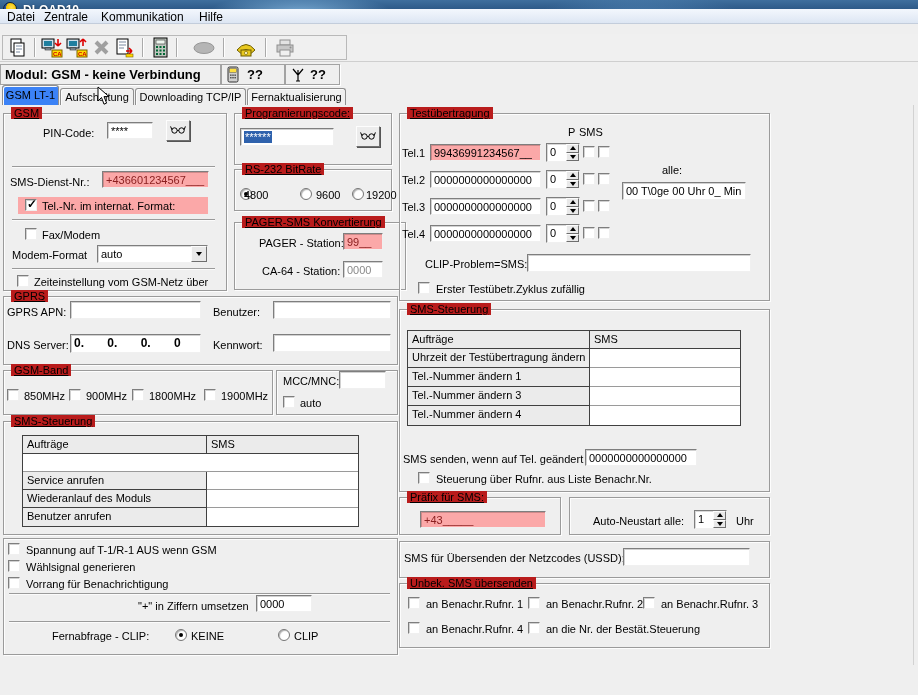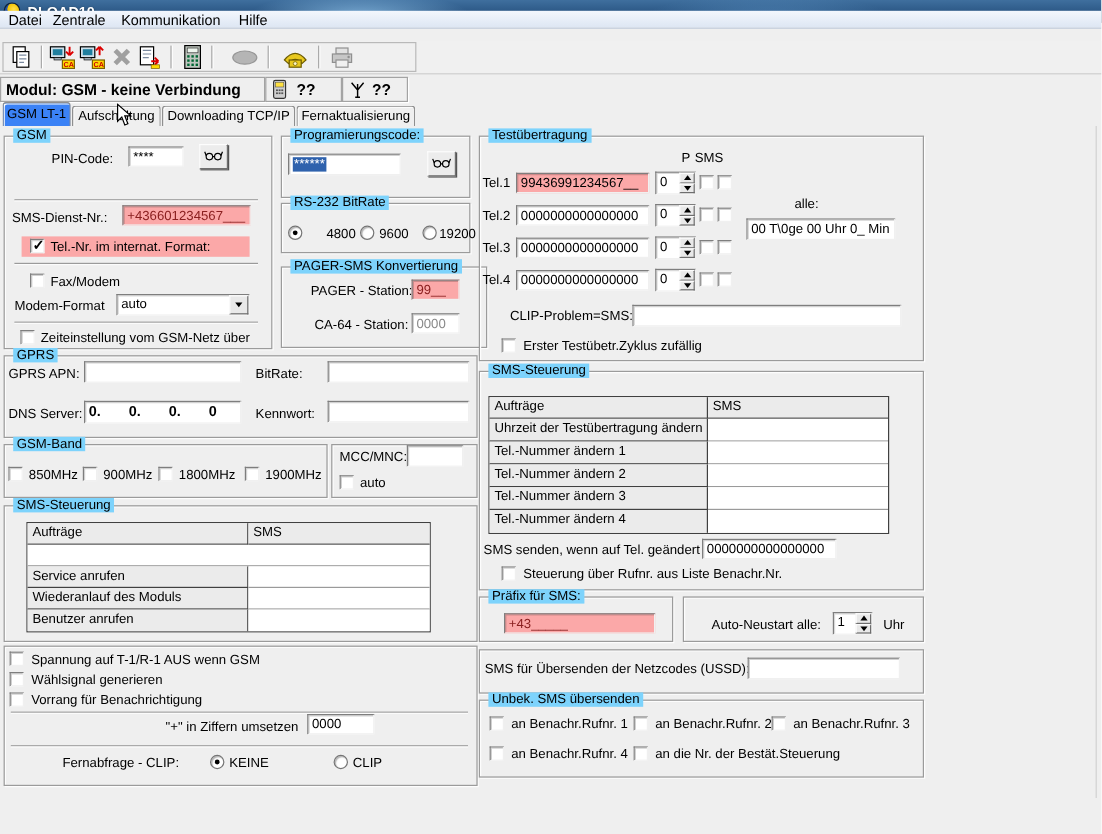--- a/index.html
+++ b/index.html
@@ -49,21 +49,21 @@
   .tab {
     position:absolute; height:17px; top:88px; text-align:center; line-height:16px;
     background:#efefef; border:1px solid #8f8f8f; border-bottom:none;
     border-top-left-radius:3px; border-top-right-radius:3px;
     box-shadow: inset 1px 1px 0 #fbfbfb;
   }
   .tab.active { top:85px; height:20px; background:#3b82f6; line-height:19px; z-index:2; }
 
   
   .gb { position:absolute; border:1px solid #9b9b9b; box-shadow:1px 1px 0 #fdfdfd, inset 1px 1px 0 #fdfdfd; }
-  .gb-t { position:absolute; top:-7px; left:7px; background:#7dd3fc; padding:0 3px; line-height:12px; white-space:nowrap; }
+  .gb-t { position:absolute; top:-7px; left:7px; background:#b91c1c; padding:0 3px; line-height:12px; white-space:nowrap;text-decoration:underline; }
 
   
   .inp {
     position:absolute; background:#fff;
     border:1px solid; border-color:#7e7e7e #f0f0f0 #f0f0f0 #7e7e7e;
     box-shadow: inset 1px 1px 0 rgba(0,0,0,.18);
     padding:2px 0 0 3px; white-space:pre; overflow:hidden; line-height:12px;
   }
   .pink { background:#fba8a8; }
   .redtx { color:#8b2020; }
@@ -299,40 +299,40 @@
             <circle cx="11.5" cy="6.5" r="2.7"></circle>
             <path d="M7.2 6.5 h1.6 M1.9 5.8 L0.6 2.4 M14.1 5.8 L15.4 2.4"></path>
           </g>
         </svg></span>
   </div>
 
   <div class="gb" style="left:234px;top:169px;width:158px;height:42px">
     <span class="gb-t">RS-232 BitRate</span>
   </div>
   <div class="rad on" style="left:240px;top:188px"></div>
-  <span class="lbl" style="left:272px;top:189px">4800</span>
+  <span class="lbl" style="left:244px;top:189px">4800</span>
   <div class="rad" style="left:300px;top:188px"></div>
   <span class="lbl" style="left:316px;top:189px">9600</span>
   <div class="rad" style="left:352px;top:188px"></div>
   <span class="lbl" style="left:366px;top:189px">19200</span>
 
   <div class="gb" style="left:234px;top:222px;width:172px;height:68px">
     <span class="gb-t">PAGER-SMS Konvertierung</span>
   </div>
   <span class="lbl" style="left:259px;top:237px">PAGER - Station:</span>
   <div class="inp pink redtx" style="left:343px;top:233px;width:40px;height:17px">99__</div>
   <span class="lbl" style="left:262px;top:265px">CA-64 - Station:</span>
   <div class="inp graytx" style="left:343px;top:261px;width:40px;height:17px">0000</div>
 
   <div class="gb" style="left:3px;top:296px;width:395px;height:69px">
     <span class="gb-t">GPRS</span>
   </div>
   <span class="lbl" style="left:7px;top:306px">GPRS APN:</span>
   <div class="inp" style="left:70px;top:301px;width:131px;height:18px"></div>
-  <span class="lbl" style="left:213px;top:306px">BitRate:</span>
+  <span class="lbl" style="left:213px;top:306px">Benutzer:</span>
   <div class="inp" style="left:273px;top:301px;width:118px;height:18px"></div>
   <span class="lbl" style="left:7px;top:339px">DNS Server:</span>
   <div class="inp bold" style="left:70px;top:334px;width:131px;height:19px;font-size:12px">0.       0.       0.       0</div>
   <span class="lbl" style="left:213px;top:339px">Kennwort:</span>
   <div class="inp" style="left:273px;top:334px;width:118px;height:18px"></div>
 
   <div class="gb" style="left:3px;top:370px;width:270px;height:45px">
     <span class="gb-t">GSM-Band</span>
   </div>
   <div class="cb" style="left:7px;top:389px"></div>
@@ -480,24 +480,20 @@
     </div>
     <div class="trow" style="height:19px">
         <div class="td1 c1" style="width:182px">Uhrzeit der Testübertragung ändern</div>
         <div class="td2 c2"></div>
       </div>
     <div class="trow" style="height:19px">
         <div class="td1 c1" style="width:182px">Tel.-Nummer ändern 1</div>
         <div class="td2 c2"></div>
       </div>
     <div class="trow" style="height:19px">
-        <div class="td1 c1" style="width:182px">Tel.-Nummer ändern 2</div>
-        <div class="td2 c2"></div>
-      </div>
-    <div class="trow" style="height:19px">
         <div class="td1 c1" style="width:182px">Tel.-Nummer ändern 3</div>
         <div class="td2 c2"></div>
       </div>
     <div class="trow" style="height:19px">
         <div class="td1 c1" style="width:182px">Tel.-Nummer ändern 4</div>
         <div class="td2 c2"></div>
       </div>
   </div>
   <span class="lbl" style="left:403px;top:453px">SMS senden, wenn auf Tel. geändert</span>
   <div class="inp" style="left:585px;top:449px;width:112px;height:17px">0000000000000000</div>

